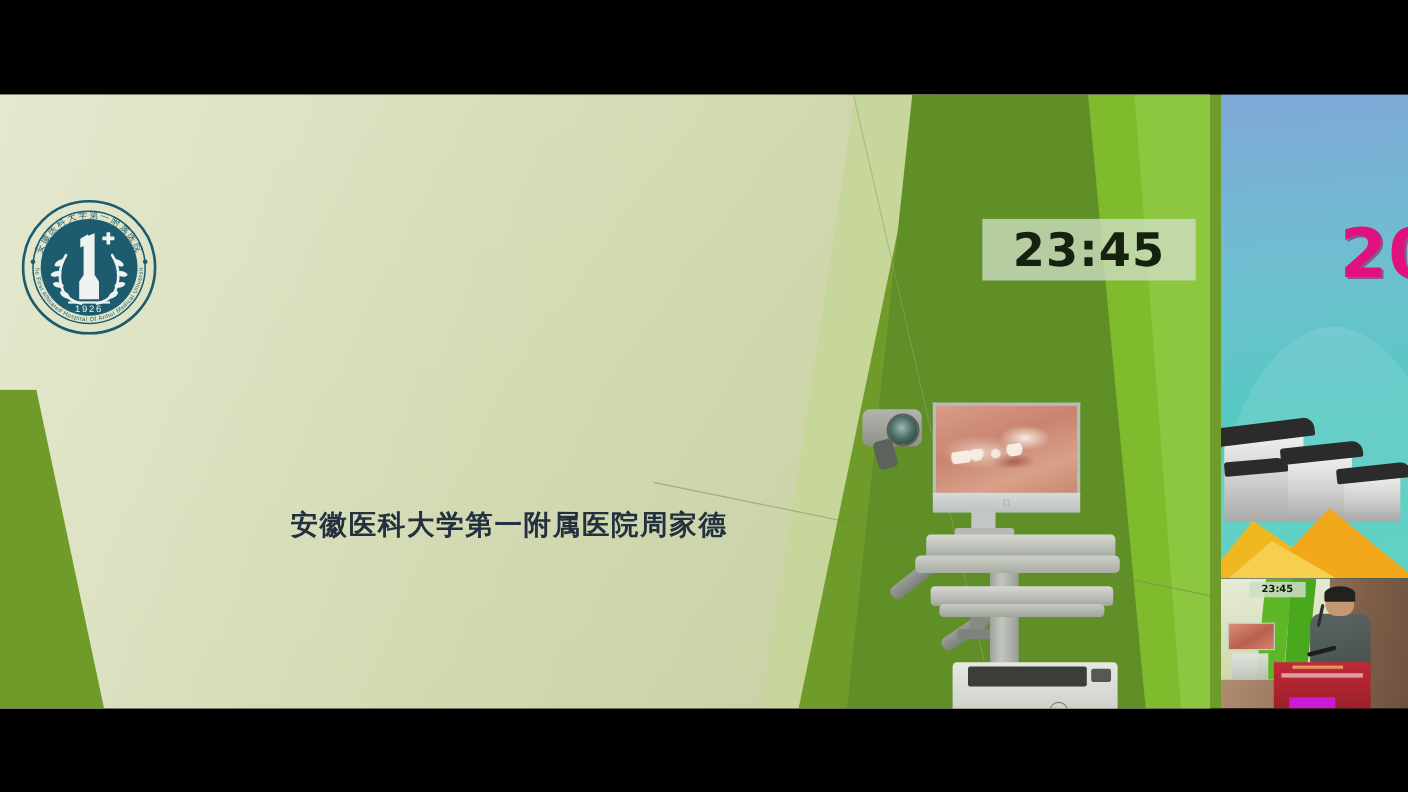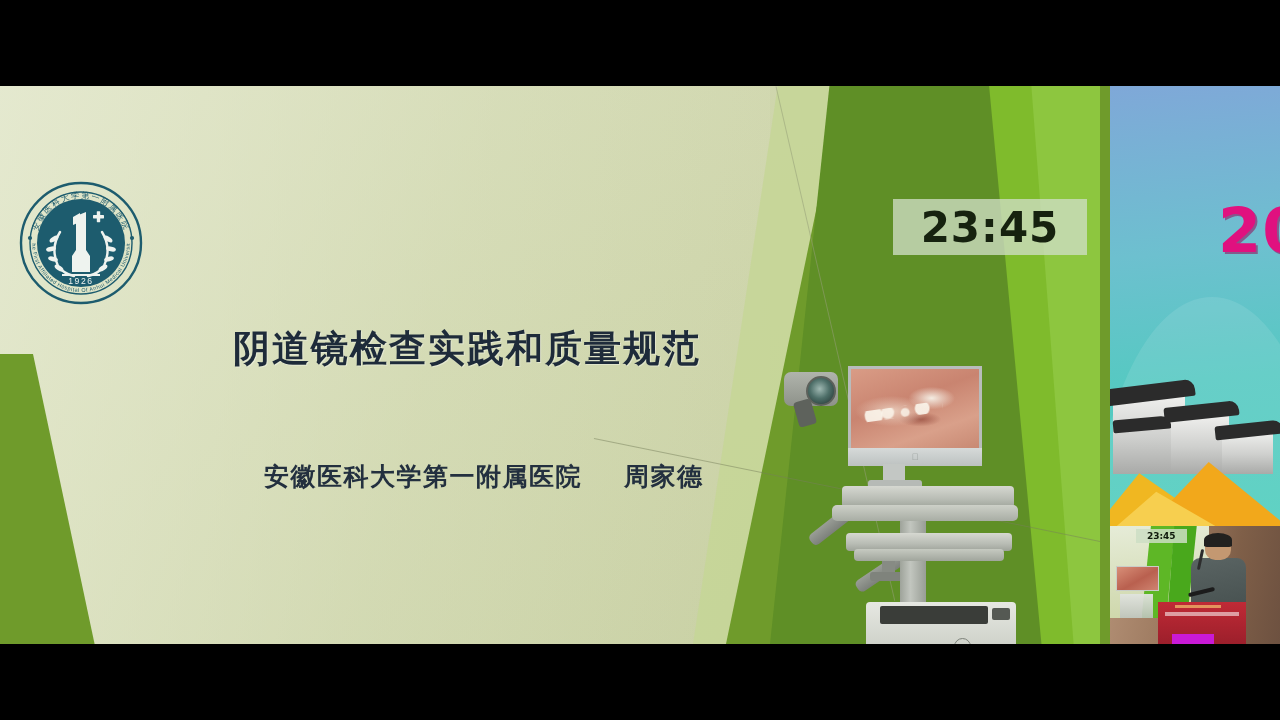--- a/index.html
+++ b/index.html
@@ -143,21 +143,21 @@
     position: absolute;
     left: 264px;
     top: 374px;
     font-family: "DejaVu Serif", "Liberation Serif", serif;
     font-size: 25px;
     font-weight: 600;
     letter-spacing: 1.5px;
     color: #23303f;
     white-space: nowrap;
   }
-  #slide-subtitle .presenter { margin-left: 42px; }
+  #slide-subtitle .presenter { }
 
   
   #timer-badge {
     position: absolute;
     left: 893px;
     top: 113px;
     width: 194px;
     height: 56px;
     background: rgba(206,222,196,0.78);
     display: flex;
@@ -664,21 +664,20 @@
           <ellipse cx="90" cy="59" rx="5" ry="2.4" transform="rotate(32 90 59)"></ellipse>
           <ellipse cx="93" cy="69" rx="5" ry="2.4" transform="rotate(12 93 69)"></ellipse>
           <ellipse cx="91" cy="79" rx="5" ry="2.4" transform="rotate(-14 91 79)"></ellipse>
           <ellipse cx="85" cy="88" rx="5" ry="2.4" transform="rotate(-34 85 88)"></ellipse>
         </g>
         <rect x="44" y="94" width="38" height="2" fill="#eef3ef"></rect>
         <text x="63" y="104" font-size="8.6" fill="#eef3ef" text-anchor="middle" font-family="Liberation Sans, sans-serif" letter-spacing="1.6">1926</text>
       </svg>
     </div>
 
-    <div id="slide-title">阴道镜检查实践和质量规范</div>
     <div id="slide-subtitle">
       <span>安徽医科大学第一附属医院</span><span class="presenter">周家德</span>
     </div>
 
     <div id="timer-badge">
       <span id="timer-value">23:45</span>
     </div>
 
     <div id="colposcope-cart">
       <div class="cam-head">

